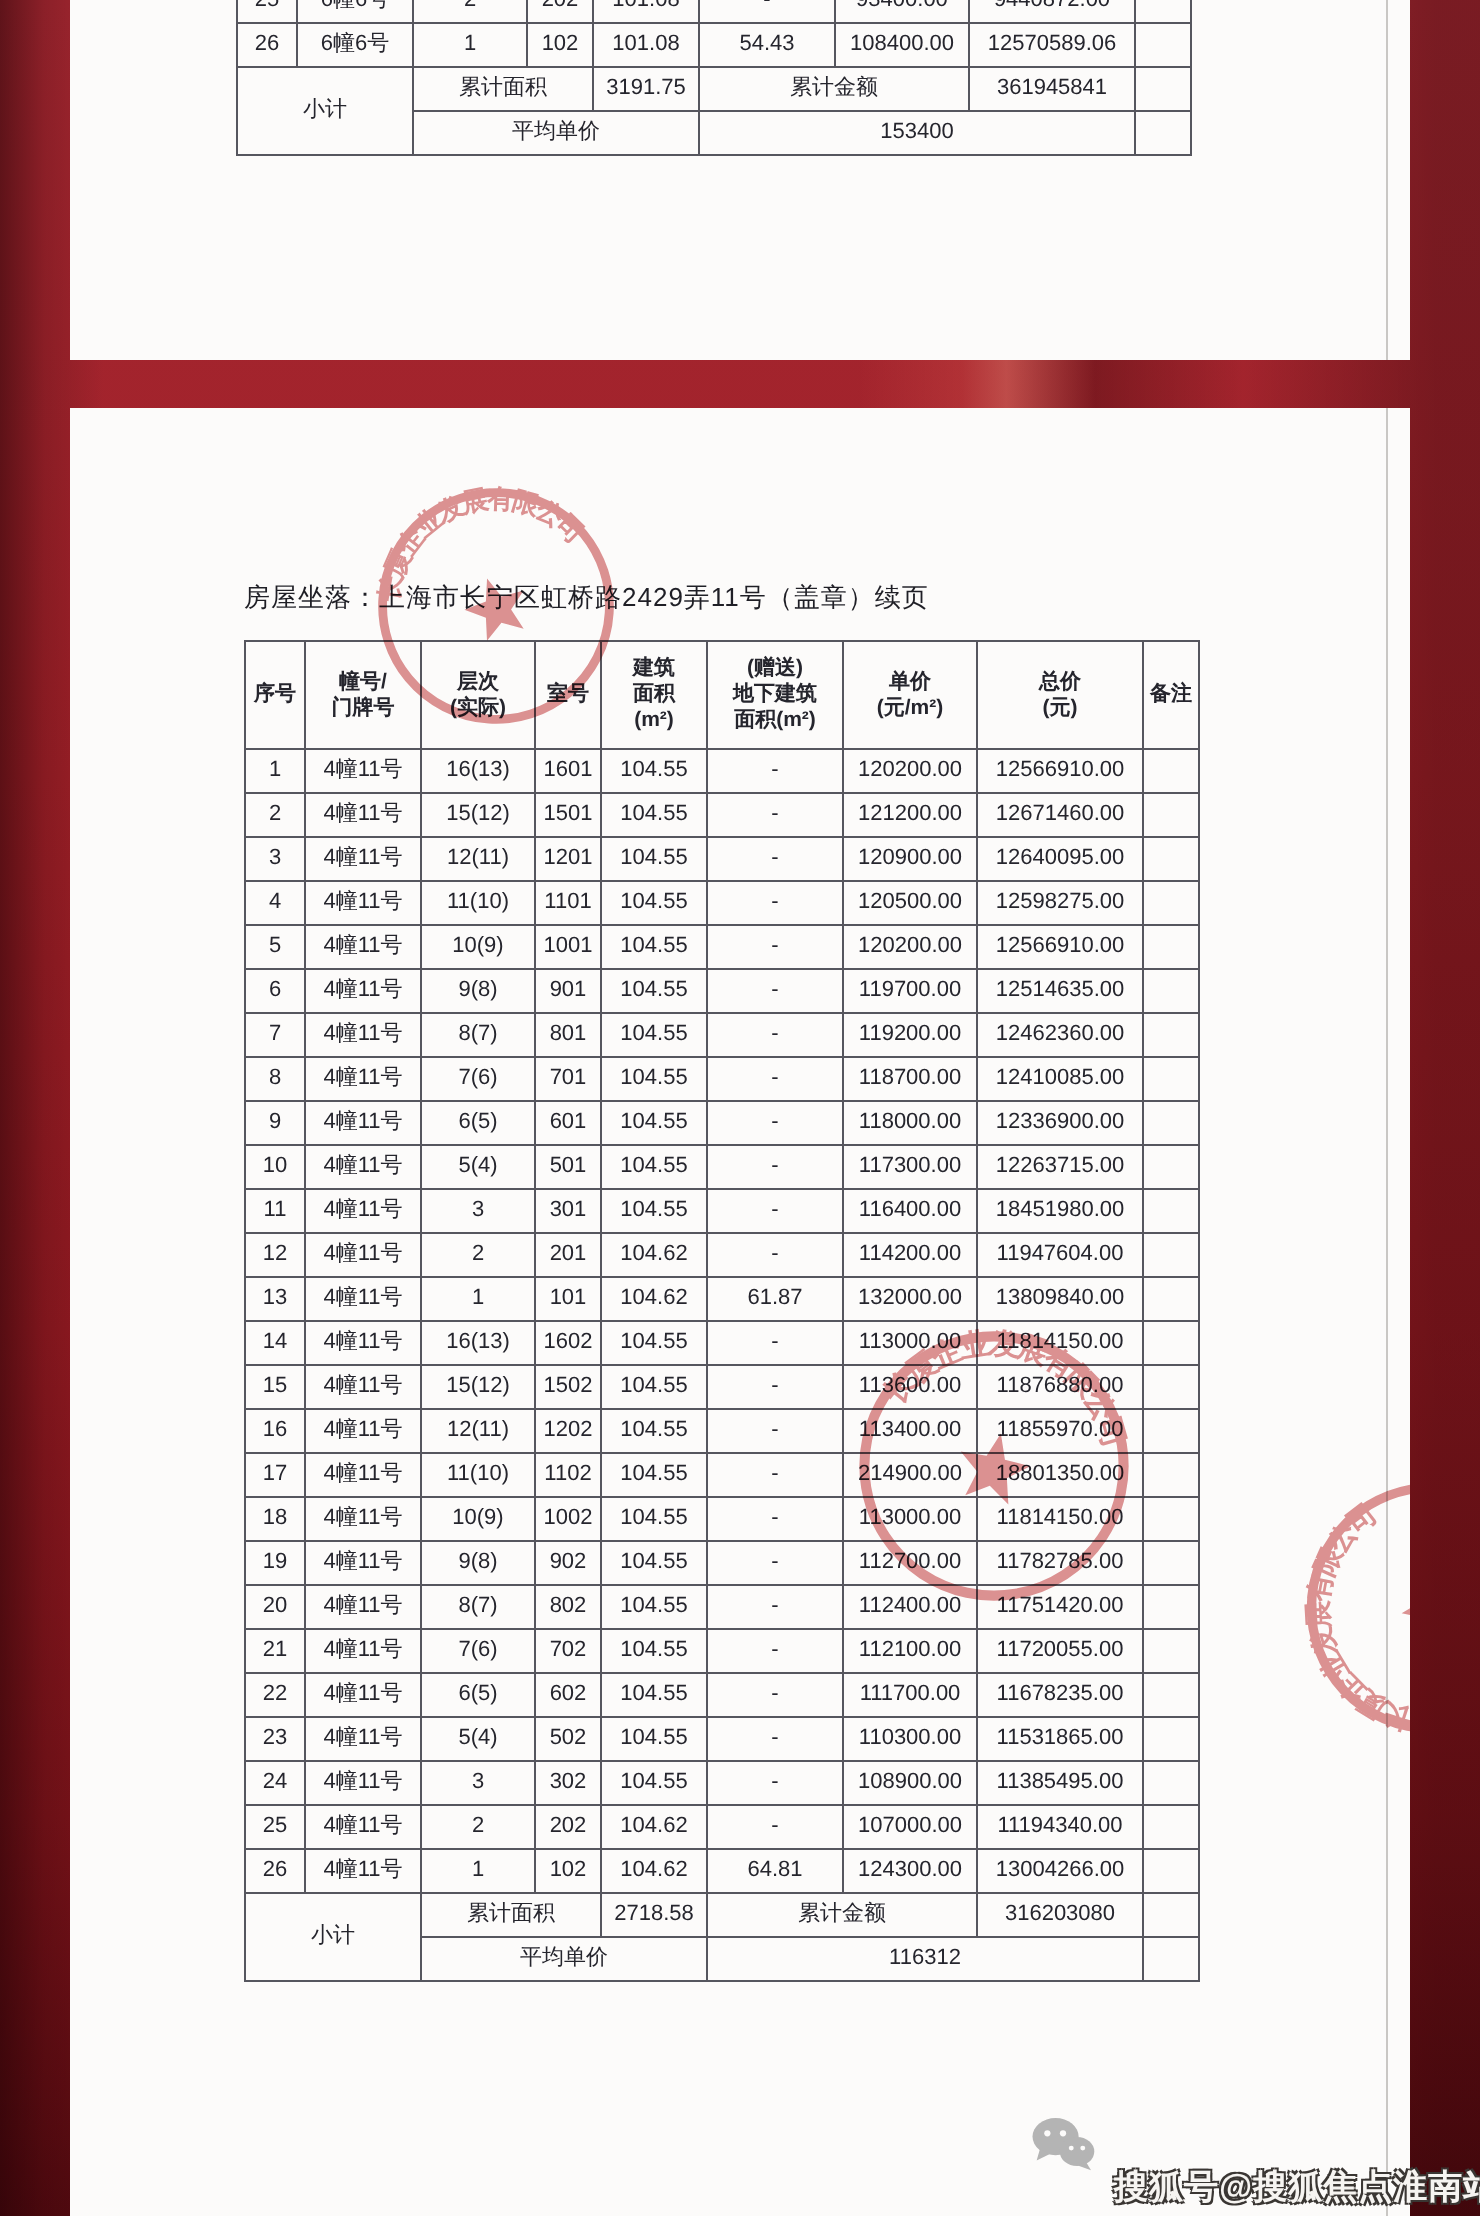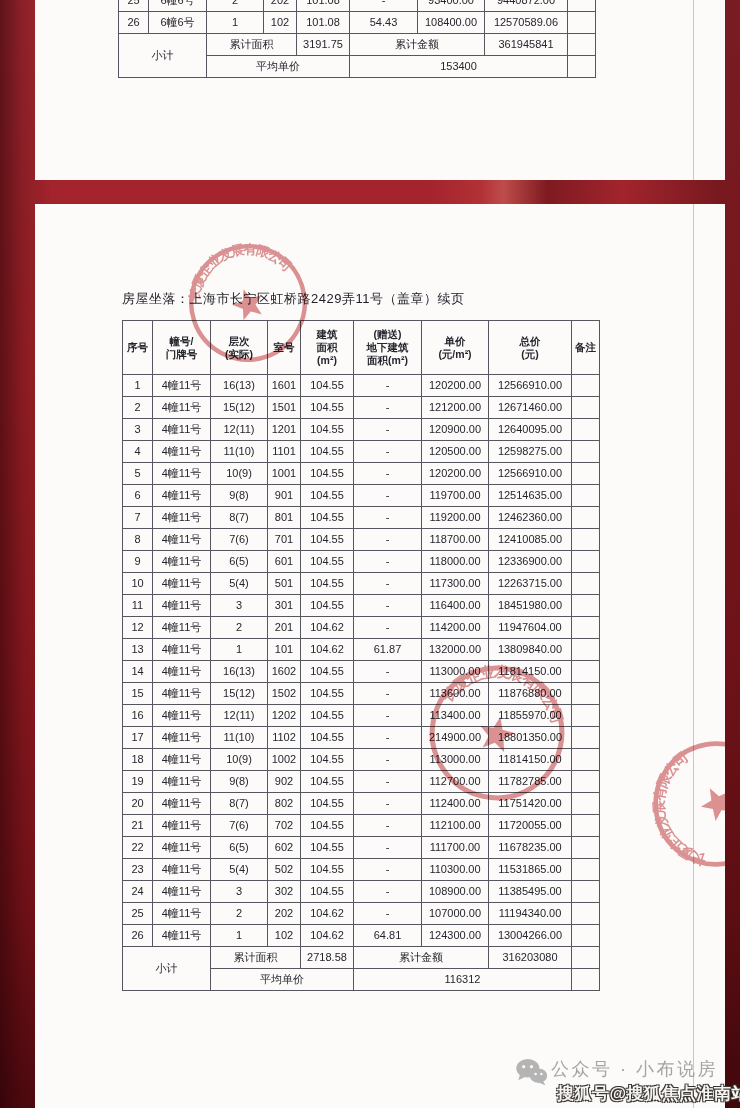--- a/index.html
+++ b/index.html
@@ -6,21 +6,21 @@
   .canvas{
     position:relative; width:740px; height:1108px; overflow:hidden;
     font-family:"Liberation Sans","DejaVu Sans",sans-serif;
     background:
       linear-gradient(90deg, rgba(25,0,3,.50) 0%, rgba(25,0,3,.18) 3%, rgba(0,0,0,0) 7%,
         rgba(0,0,0,0) 58%, rgba(255,120,100,.16) 65%, rgba(255,170,140,.30) 68%,
         rgba(30,0,2,.28) 74%, rgba(0,0,0,0) 84%, rgba(20,0,2,.30) 97%),
       linear-gradient(180deg, #a52731 0%, #a02028 35%, #941a22 60%, #7c131a 82%, #540a10 100%);
   }
   .page{
-    position:absolute; left:35px; width:670px; background:#fcfbfa; overflow:hidden;padding-left:20px;
+    position:absolute; left:35px; width:670px; background:#fcfbfa; overflow:hidden;
   }
   .page1{ top:0; height:180px; }
   .page2{ top:204px; height:960px; }
   .page-edge{
     position:absolute; left:658px; top:0; bottom:0; width:1px; background:#c9c7c4;
   }
   
   .doc-table{
     border-collapse:collapse; table-layout:fixed; width:478px;
     font-size:11px; color:#25252d;
@@ -506,16 +506,15 @@
       <ellipse cx="15.5" cy="12.5" rx="14" ry="11.3"></ellipse>
       <path d="M6 20 L4 27 L12 23 Z"></path>
       <ellipse cx="28.5" cy="21.5" rx="10.5" ry="8.8"></ellipse>
       <path d="M34 28 L37 33 L29 30 Z"></path>
     </g>
     <circle cx="10.5" cy="10.5" r="1.9" fill="#fcfbfa"></circle>
     <circle cx="20.0" cy="10.5" r="1.9" fill="#fcfbfa"></circle>
     <circle cx="25.0" cy="19.5" r="1.5" fill="#fcfbfa"></circle>
     <circle cx="32.0" cy="19.5" r="1.5" fill="#fcfbfa"></circle>
   </svg>
-  <div class="wm-gzh">公众号 · 小布说房</div>
   <div class="wm-sohu">搜狐号@搜狐焦点淮南站</div>
 
 </div>
 
 </body></html>

